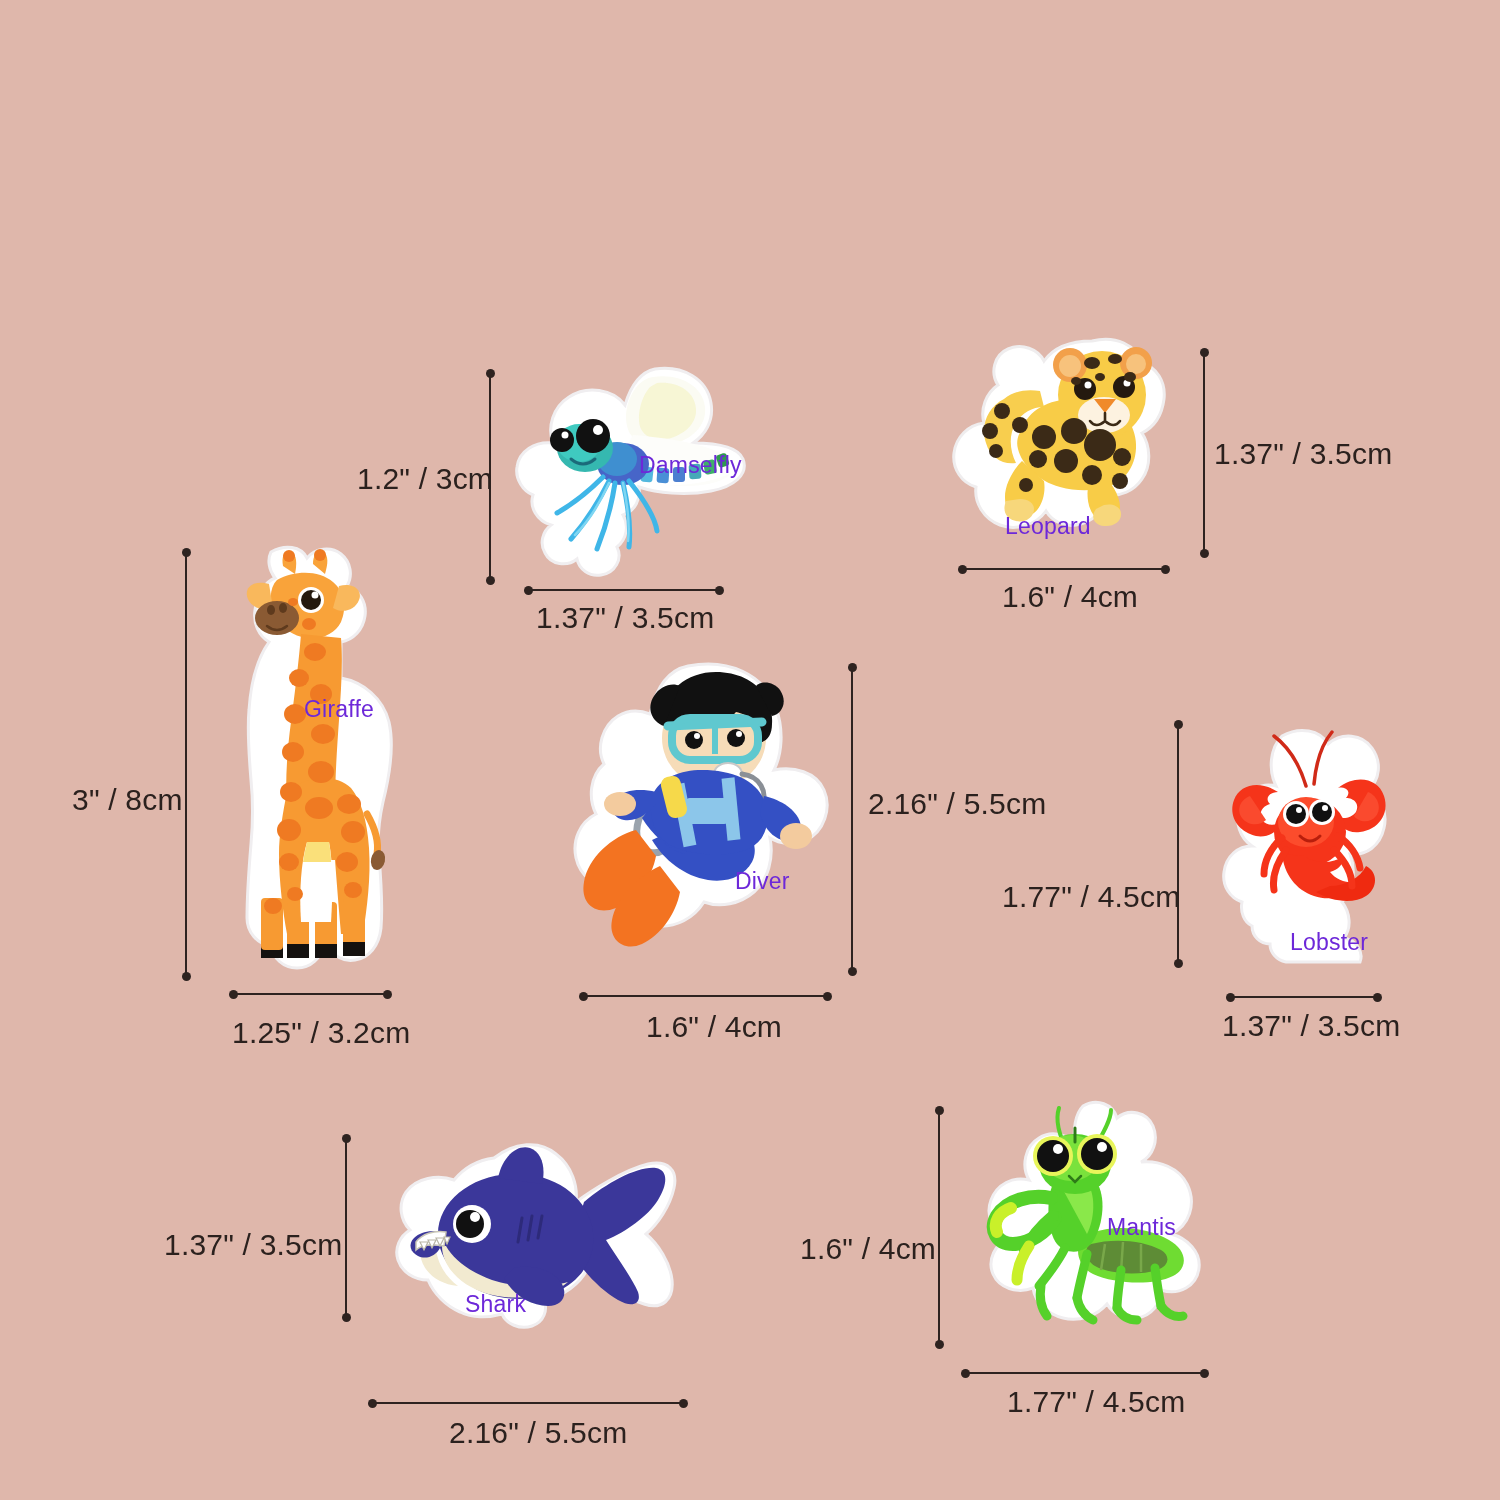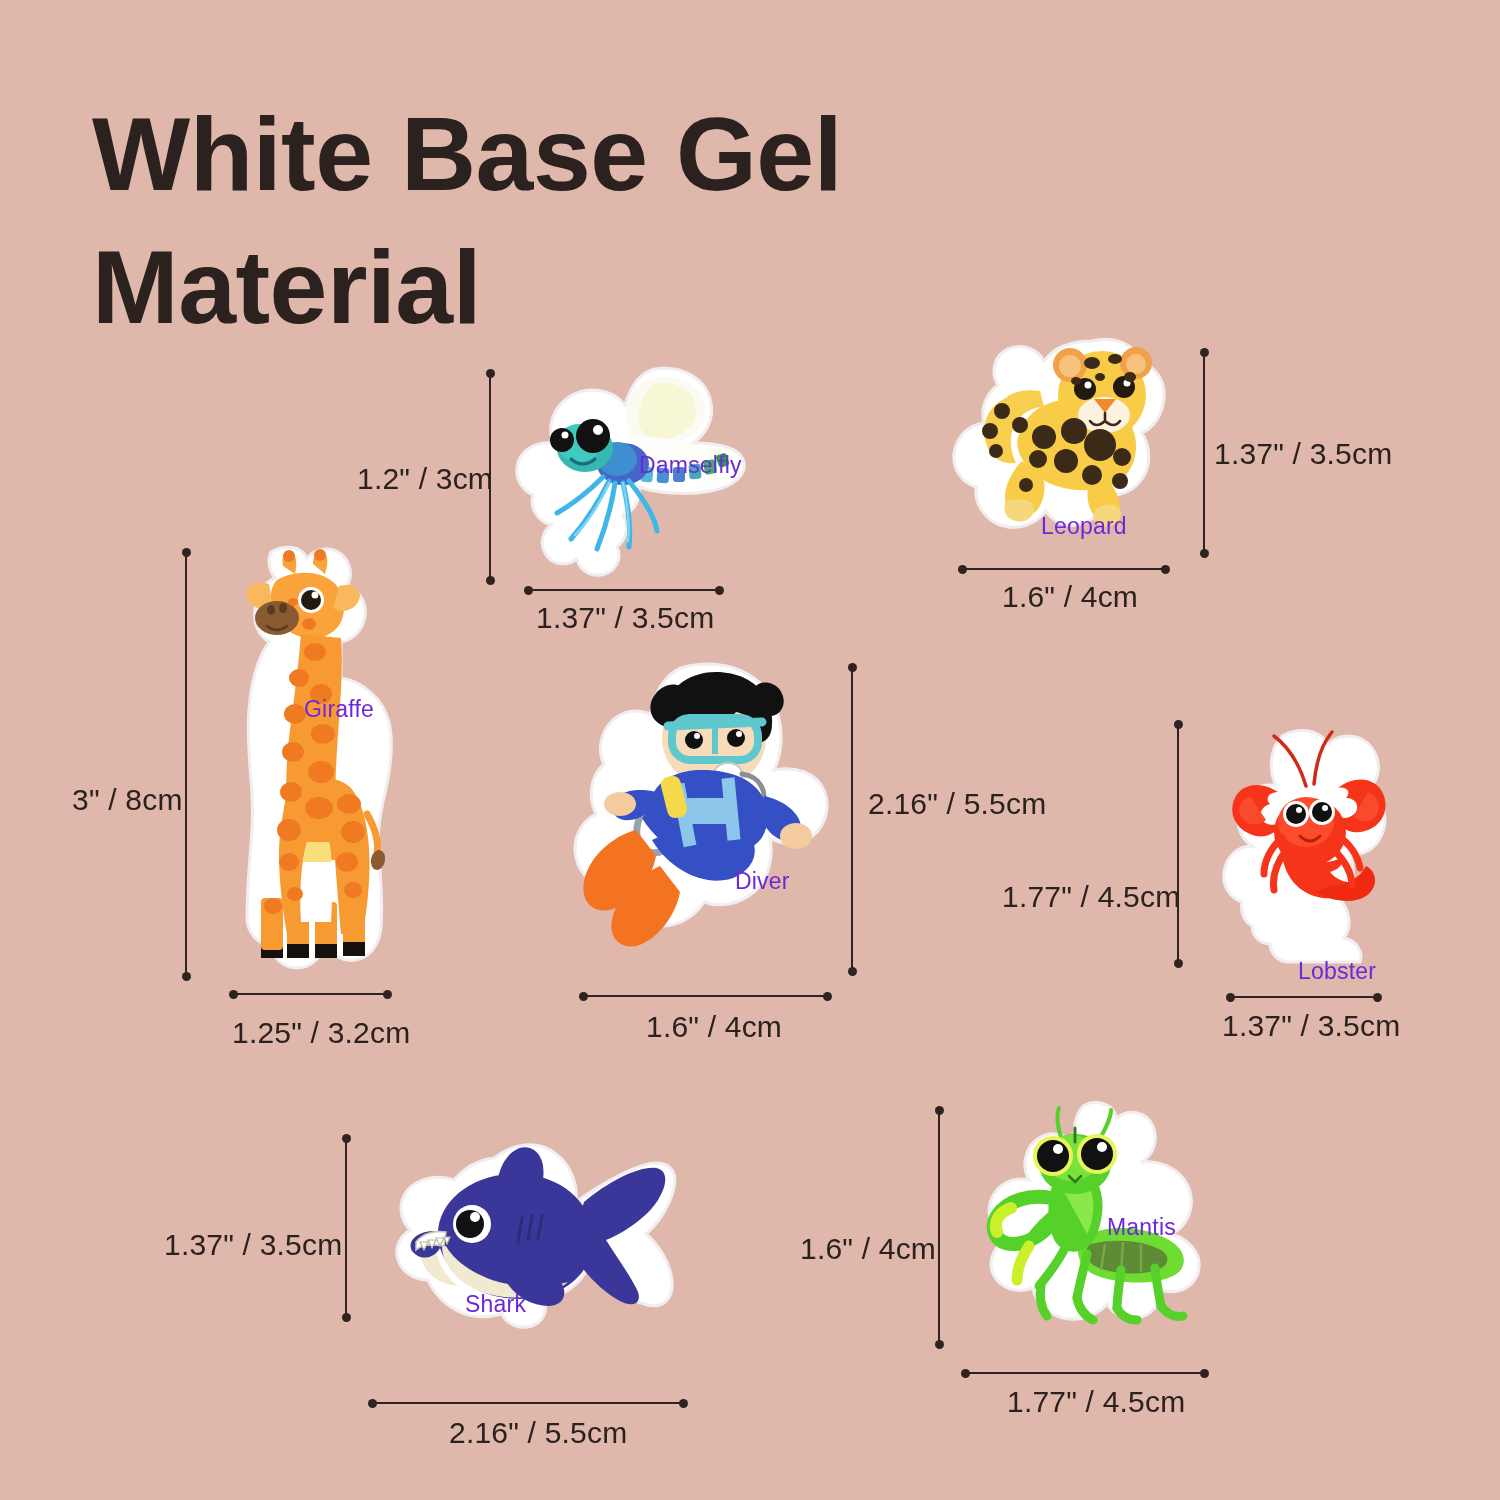--- a/index.html
+++ b/index.html
@@ -58,22 +58,20 @@
     white-space:nowrap;
     letter-spacing:0.2px;
     pointer-events:none;
   }
 </style>
 </head>
 <body>
 
 <div id="stage">
 
-  <div class="title">White Base Gel
-Material</div>
 
   <div class="dim-line v" style="left:489px;top:373px;height:208px;"></div>
   <div class="dim-label" style="left:357px;top:462px;">1.2" / 3cm</div>
   <div class="dim-line h" style="left:528px;top:589px;width:192px;"></div>
   <div class="dim-label" style="left:536px;top:601px;">1.37" / 3.5cm</div>
 
   <div class="sticker" style="left:505px;top:363px;width:242px;height:218px;">
     <svg viewBox="0 0 242 218">
 
       <path d="M150 6 C178 2 202 16 206 40 C209 58 200 72 188 80 C206 80 232 82 238 96 C244 112 228 124 206 128
@@ -187,21 +185,21 @@
         <circle cx="152" cy="142" r="10"></circle>
         <circle cx="182" cy="124" r="9"></circle>
         <circle cx="180" cy="148" r="8"></circle>
         <circle cx="80" cy="92" r="8"></circle>
         <circle cx="62" cy="78" r="8"></circle>
         <circle cx="50" cy="98" r="8"></circle>
         <circle cx="56" cy="118" r="7"></circle>
         <circle cx="86" cy="152" r="7"></circle>
       </g>
     </svg>
-    <div class="name-tag" style="left:65px;top:180px;margin-left:36px;">Leopard</div>
+    <div class="name-tag" style="left:65px;top:180px;">Leopard</div>
   </div>
 
   <div class="dim-line v" style="left:185px;top:552px;height:425px;"></div>
   <div class="dim-label" style="left:72px;top:783px;">3" / 8cm</div>
   <div class="dim-line h" style="left:233px;top:993px;width:155px;"></div>
   <div class="dim-label" style="left:232px;top:1016px;">1.25" / 3.2cm</div>
 
   <div class="sticker" style="left:203px;top:542px;width:208px;height:440px;text-align:right;">
     <svg viewBox="0 0 208 440">
 
@@ -388,21 +386,21 @@
 
       <circle cx="76" cy="92" r="13" fill="#ffffff"></circle>
       <circle cx="76" cy="92" r="10" fill="#111111"></circle>
       <circle cx="79" cy="88" r="3" fill="#ffffff"></circle>
       <circle cx="102" cy="90" r="13" fill="#ffffff"></circle>
       <circle cx="102" cy="90" r="10" fill="#111111"></circle>
       <circle cx="105" cy="86" r="3" fill="#ffffff"></circle>
 
       <path d="M80 114 Q90 124 100 114" stroke="#b81e0c" stroke-width="3" fill="none" stroke-linecap="round"></path>
     </svg>
-    <div class="name-tag" style="left:78px;top:207px;margin-top:29px;">Lobster</div>
+    <div class="name-tag" style="left:70px;top:207px;">Lobster</div>
   </div>
 
   <div class="dim-line v" style="left:345px;top:1138px;height:180px;"></div>
   <div class="dim-label" style="left:164px;top:1228px;">1.37" / 3.5cm</div>
   <div class="dim-line h" style="left:372px;top:1402px;width:312px;"></div>
   <div class="dim-label" style="left:449px;top:1416px;">2.16" / 5.5cm</div>
 
   <div class="sticker" style="left:376px;top:1138px;width:306px;height:200px;">
     <svg viewBox="0 0 306 200">
 

